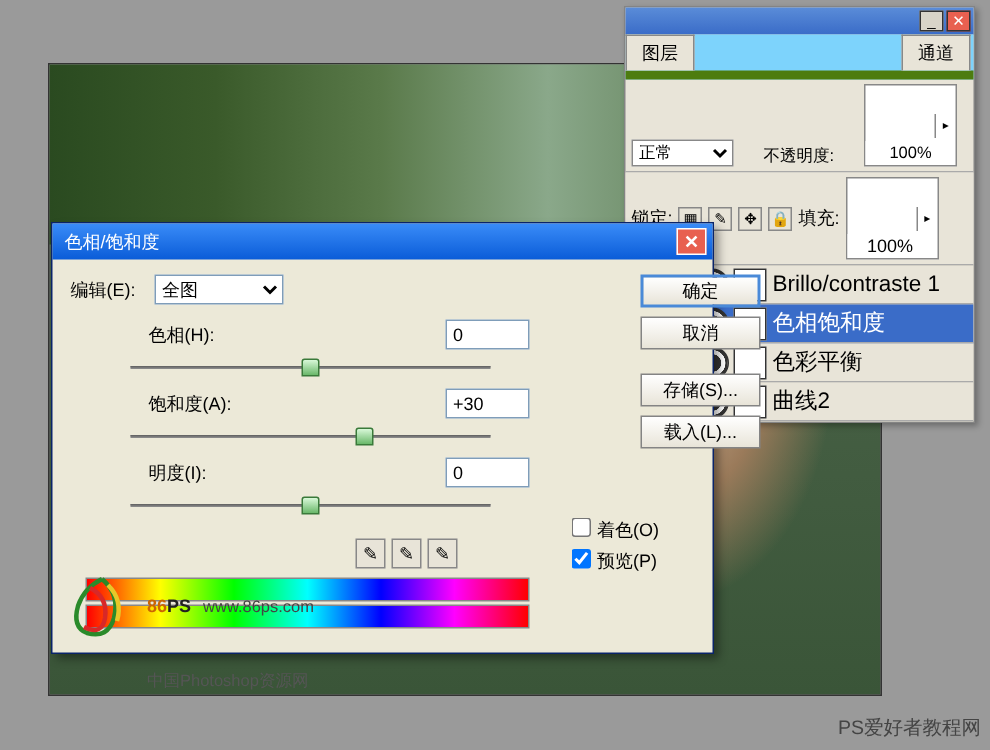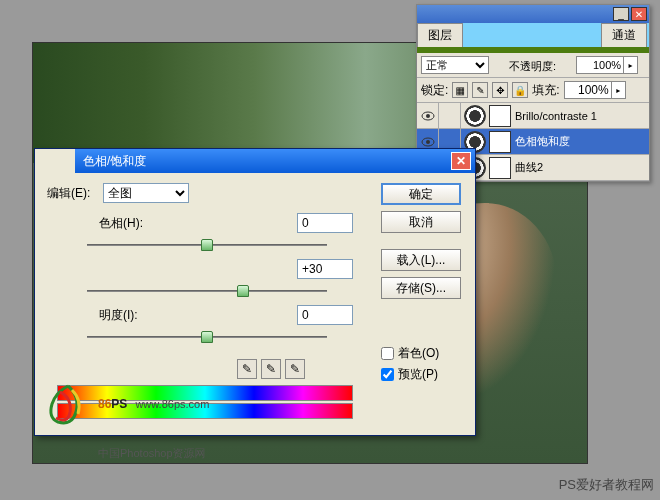--- a/index.html
+++ b/index.html
@@ -15,58 +15,58 @@
 .layers-titlebar { height: 18px; background: linear-gradient(#5a8cd8, #3a6cc8); display: flex; align-items: center; justify-content: flex-end; }
 .tb-btn { width: 16px; height: 14px; margin-right: 2px; background: #d8d4c8; border: 1px solid #333; display: flex; align-items: center; justify-content: center; font-size: 10px; cursor: pointer; }
 .tb-close { background: #e86050; color: #fff; }
 .layers-tabs { display: flex; background: #7dd3fc; border-bottom: 6px solid #4d7c0f; justify-content: space-between; }
 .layers-tab { padding: 3px 10px; border: 1px solid #888; border-bottom: none; background: #e8e4d8; margin-right: 2px; }
 .layers-tab.active { background: #e8e4d8; }
 .layers-controls { display: flex; align-items: flex-end; padding: 3px 4px; gap: 20px; border-bottom: 1px solid #aaa; }
 .layers-controls select, .layers-controls input { font-size: 11px; border: 1px solid #888; background: #fff; }
 .layers-controls select { width: 68px; height: 18px; }
 .layers-controls .lbl { font-size: 11px; }
-.pct-input { width: 46px; height: 16px; text-align: right; padding-right: 2px; }
+.pct-input { width: 46px; height: 16px; text-align: right; padding-right: 2px; margin-top: 37px; }
 .pct-wrap { display: flex; align-items: center; border: 1px solid #888; background: #fff; }
 .pct-arrow { width: 14px; height: 16px; border-left: 1px solid #888; display: flex; align-items: center; justify-content: center; font-size: 8px; }
 .lock-row { display: flex; align-items: center; padding: 3px 4px; gap: 4px; border-bottom: 1px solid #aaa; background: #e8e4d8; }
 .lock-icon { width: 16px; height: 16px; border: 1px solid #888; display: flex; align-items: center; justify-content: center; font-size: 10px; }
 .layer-list { background: #ccc8bc; max-height: 130px; overflow-y: auto; }
 .layer-row { display: flex; align-items: center; height: 26px; border-bottom: 1px solid #aaa; background: #e8e4d8; }
 .layer-row.selected { background: #3a6cc8; color: #fff; }
 .eye { width: 22px; height: 100%; border-right: 1px solid #aaa; display: flex; align-items: center; justify-content: center; }
 .eye svg { width: 14px; height: 10px; }
 .link-col { width: 22px; border-right: 1px solid #aaa; height: 100%; }
 .adj-icon { width: 22px; height: 22px; margin: 0 3px; background: radial-gradient(circle, #333 40%, #fff 42%, #fff 60%, #333 62%); border-radius: 50%; border: 1px solid #333; flex-shrink: 0; }
 .mask-thumb { width: 22px; height: 22px; background: #fff; border: 1px solid #333; margin-right: 4px; flex-shrink: 0; }
-.layer-name { font-size: 11px; white-space: nowrap; }
+.layer-name { font-size: 15px; white-space: nowrap; }
 
 
 .dialog { position: absolute; left: 34px; top: 148px; width: 442px; background: #ece9d8; border: 1px solid #0a246a; box-shadow: 3px 3px 6px rgba(0,0,0,.4); }
-.dlg-titlebar { height: 24px; background: linear-gradient(#3a8cf8, #0a5cd8); display: flex; align-items: center; padding: 0 4px; color: #fff; font-size: 12px; margin-left: 40px; }
+.dlg-titlebar { height: 24px; background: linear-gradient(#3a8cf8, #0a5cd8); display: flex; align-items: center; padding: 0 4px; color: #fff; font-size: 12px; }
 .dlg-title { flex: 1; padding-left: 4px; }
 .dlg-close { width: 20px; height: 18px; background: #e86050; border: 1px solid #fff; display: flex; align-items: center; justify-content: center; color: #fff; font-weight: bold; cursor: pointer; }
 .dlg-body { padding: 10px 12px 14px; display: flex; }
 .dlg-left { flex: 1; }
 .dlg-right { width: 90px; padding-left: 8px; }
 .edit-row { display: flex; align-items: center; margin-bottom: 10px; }
 .edit-row label { width: 56px; }
 .edit-row select { width: 86px; height: 20px; border: 1px solid #7f9db9; background: #fff; }
 .slider-group { margin: 8px 0 14px 40px; }
 .slider-row { display: flex; align-items: center; margin-bottom: 4px; }
 .slider-row label { width: 80px; margin-left: 12px; }
 .num-input { width: 56px; height: 20px; border: 1px solid #7f9db9; background: #fff; text-align: left; padding-left: 4px; margin-left: auto; margin-right: 20px; }
 .slider-track { position: relative; width: 240px; height: 16px; margin: 2px 0 6px; }
 .slider-line { position: absolute; top: 7px; left: 0; right: 0; height: 2px; background: #888; border-top: 1px solid #666; }
 .slider-handle { position: absolute; top: 2px; width: 12px; height: 12px; background: linear-gradient(#d8f8d8, #6ab86a); border: 1px solid #3a7a3a; border-radius: 2px 2px 0 0; }
-.btn { display: block; width: 80px; height: 22px; margin-bottom: 6px; border: 1px solid #848484; background: linear-gradient(#fff, #e8e4d8); cursor: pointer; }
+.btn { display: block; width: 80px; height: 22px; margin-bottom: 6px; border: 1px solid #848484; background: linear-gradient(#fff, #e8e4d8); cursor: pointer; margin-left: 46px; }
 .btn.default { border: 2px solid #4a8ad8; }
 .eyedroppers { display: flex; gap: 4px; margin: 12px 0 6px 190px; }
 .eyedropper { width: 20px; height: 20px; border: 1px solid #888; background: #e8e4d8; display: flex; align-items: center; justify-content: center; }
-.checkbox-row { display: flex; align-items: center; margin-bottom: 4px; }
+.checkbox-row { display: flex; align-items: flex-start; margin-bottom: 4px; }
 .checkbox-row input { margin-right: 4px; }
 .hue-strip { height: 16px; background: linear-gradient(90deg, red, yellow, lime, cyan, blue, magenta, red); margin: 6px 20px 2px 10px; border: 1px solid #888; }
 .hue-strip.gray { margin-top: 2px; }
 
 
 .watermark { position: absolute; left: 40px; bottom: 62px; width: 220px; height: 60px; z-index: 5; pointer-events: none; text-align: center; }
 .wm-logo { position: absolute; left: 0; top: 0; width: 56px; height: 56px; }
 .wm-text { position: absolute; left: 58px; top: 14px; font-size: 18px; color: #cc6600; font-weight: bold; }
 .wm-url { font-size: 11px; color: #444; margin-left: 8px; font-weight: normal; }
 .wm-sub { position: absolute; left: 58px; top: 40px; font-size: 11px; color: #555; margin-top: 28px; }
@@ -134,20 +134,27 @@
       <div class="link-col"></div>
       <div class="adj-icon"></div>
       <div class="mask-thumb"></div>
       <span class="layer-name">色相饱和度</span>
     </div>
     <div class="layer-row">
       <div class="eye"></div>
       <div class="link-col"></div>
       <div class="adj-icon"></div>
       <div class="mask-thumb"></div>
+      <span class="layer-name">色彩平衡</span>
+    </div>
+    <div class="layer-row">
+      <div class="eye"></div>
+      <div class="link-col"></div>
+      <div class="adj-icon"></div>
+      <div class="mask-thumb"></div>
       <span class="layer-name">曲线2</span>
     </div>
   </div>
 </div>
 
 <div class="dialog">
   <div class="dlg-titlebar">
     <span class="dlg-title">色相/饱和度</span>
     <div class="dlg-close">✕</div>
   </div>
@@ -162,20 +169,21 @@
       <div class="slider-group">
         <div class="slider-row">
           <label>色相(H):</label>
           <input class="num-input" value="0" style="">
         </div>
         <div class="slider-track">
           <div class="slider-line"></div>
           <div class="slider-handle" style="left:114px"></div>
         </div>
         <div class="slider-row">
+          <label>饱和度(A):</label>
           <input class="num-input" value="+30" style="">
         </div>
         <div class="slider-track">
           <div class="slider-line"></div>
           <div class="slider-handle" style="left:150px"></div>
         </div>
         <div class="slider-row">
           <label>明度(I):</label>
           <input class="num-input" value="0" style="">
         </div>
@@ -189,22 +197,22 @@
         <div class="eyedropper">✎</div>
         <div class="eyedropper">✎</div>
       </div>
       <div class="hue-strip"></div>
       <div class="hue-strip gray"></div>
     </div>
     <div class="dlg-right">
       <button class="btn default">确定</button>
       <button class="btn">取消</button>
       <div style="height:10px"></div>
+      <button class="btn">存储(S)...</button>
       <button class="btn">载入(L)...</button>
-      <button class="btn">存储(S)...</button>
       <div style="height:40px"></div>
       <div class="checkbox-row">
         <input type="checkbox" style="">
         <label>着色(O)</label>
       </div>
       <div class="checkbox-row">
         <input type="checkbox" checked="" style="">
         <label>预览(P)</label>
       </div>
     </div>

